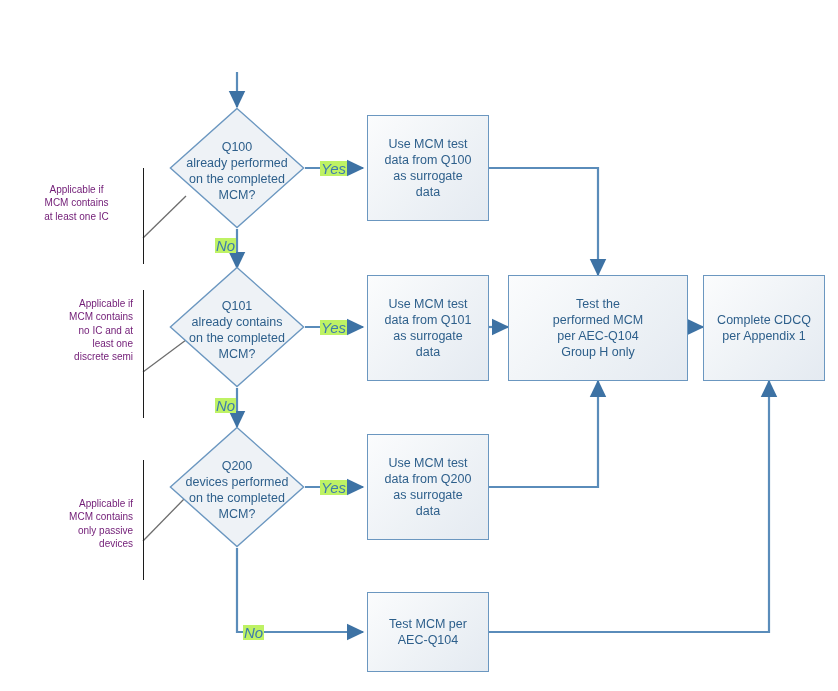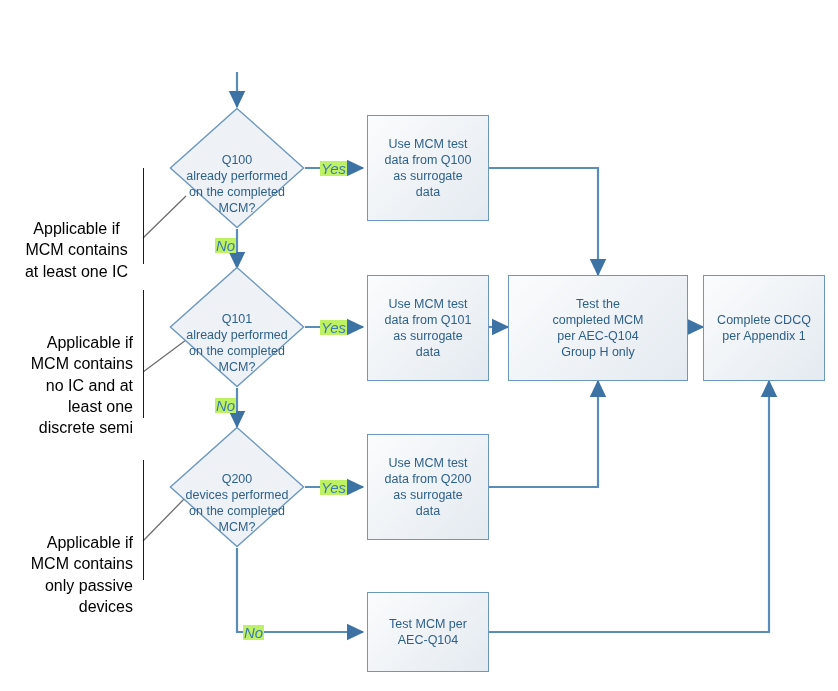--- a/index.html
+++ b/index.html
@@ -59,21 +59,21 @@
   }
   .diamond-wrap svg {
     position: absolute;
     left: 0;
     top: 0;
     overflow: visible;
   }
   .diamond-label {
     position: absolute;
     left: 0;
-    top: 16px;
+    top: 3px;
     width: 100%;
     height: 100%;
     display: flex;
     align-items: center;
     justify-content: center;
     text-align: center;
     color: #2d5f8b;
     font-size: 12.5px;
     line-height: 1.3;
     pointer-events: none;
@@ -88,26 +88,25 @@
     background: #bef264;
     padding: 0 1px;
     z-index: 4;
     white-space: nowrap;
     font-style: italic;
   }
 
   
   .annotation {
     position: absolute;
-    color: #000000;
-    font-size: 16px;
+    color: #701a75;
+    font-size: 10px;
     line-height: 1.33;
     z-index: 2;
     white-space: pre-line;
-    margin-top: 35px;
   }
   .ann-1 { text-align: center; }
   .ann-2 { text-align: right; }
   .ann-3 { text-align: right; }
 
   .bracket {
     position: absolute;
     width: 0;
     border-left: 1.6px solid #1c1c1c;
     z-index: 2;
@@ -184,21 +183,21 @@
 already performed
 on the completed
 MCM?</div>
   </div>
 
   <div class="diamond-wrap" style="left:169px; top:266px; width:136px; height:122px;">
     <svg width="136" height="122" viewBox="0 0 136 122" xmlns="http://www.w3.org/2000/svg">
       <polygon points="68,1.4 134.6,61 68,120.6 1.4,61" fill="#eef2f6" stroke="#6b97c0" stroke-width="1.4"></polygon>
     </svg>
     <div class="diamond-label" style="white-space:pre-line;">Q101
-already performed
+already contains
 on the completed
 MCM?</div>
   </div>
 
   <div class="diamond-wrap" style="left:169px; top:426px; width:136px; height:122px;">
     <svg width="136" height="122" viewBox="0 0 136 122" xmlns="http://www.w3.org/2000/svg">
       <polygon points="68,1.4 134.6,61 68,120.6 1.4,61" fill="#eef2f6" stroke="#6b97c0" stroke-width="1.4"></polygon>
     </svg>
     <div class="diamond-label" style="white-space:pre-line;">Q200
 devices performed
@@ -215,21 +214,21 @@
 data from Q101
 as surrogate
 data</div>
 
   <div class="node proc" style="left:367px; top:434px; width:122px; height:106px; white-space:pre-line;">Use MCM test
 data from Q200
 as surrogate
 data</div>
 
   <div class="node proc" style="left:508px; top:275px; width:180px; height:106px; white-space:pre-line;">Test the
-completed MCM
+performed MCM
 per AEC-Q104
 Group H only</div>
 
   <div class="node proc" style="left:703px; top:275px; width:122px; height:106px; white-space:pre-line;">Complete CDCQ
 per Appendix 1</div>
 
   <div class="node proc" style="left:367px; top:592px; width:122px; height:80px; white-space:pre-line;">Test MCM per
 AEC-Q104</div>
 
   <div class="edge-label" style="left:320px; top:161px;">Yes</div>

